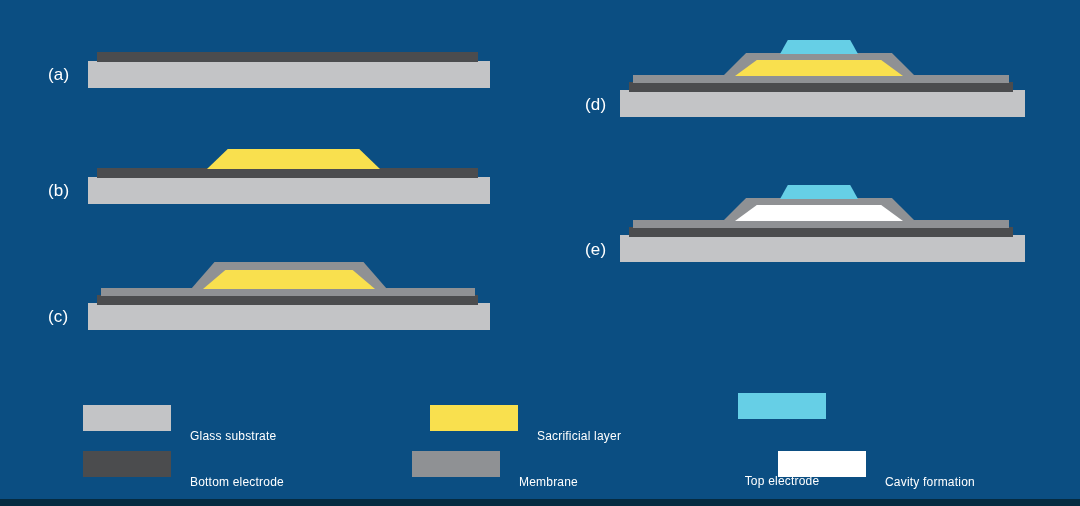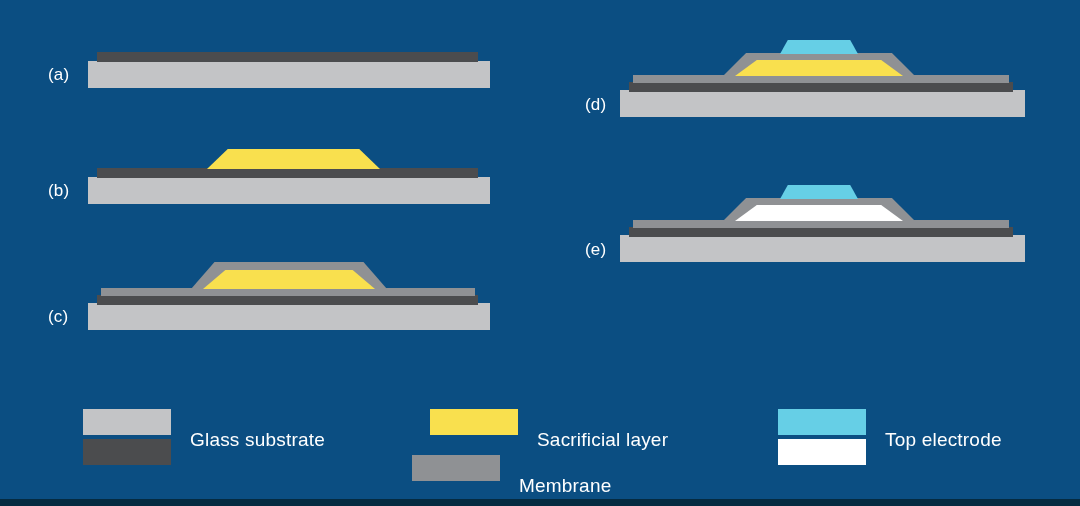--- a/index.html
+++ b/index.html
@@ -29,21 +29,21 @@
   .c-cav   { background: var(--cavity, #FFFFFF); }
   .legend-item {
     position: absolute;
     display: flex;
     align-items: center;
     gap: 19px;
   }
   .swatch { width: 88px; height: 26px; flex: 0 0 auto; }
   .legend-label {
     color: var(--text, #FFFFFF);
-    font-size: 19px;
+    font-size: 12px;
     letter-spacing: 0.2px;
     white-space: nowrap;
     margin-top: 36px;
   }
   .footer-bar {
     position: absolute;
     left: 0; bottom: 0;
     width: 100%; height: 7px;
     background: var(--footer, #052B41);
   }
@@ -97,30 +97,32 @@
 
   <div>
     <div class="legend-item" style="left:83px; top:393px;">
       <div class="swatch c-glass"></div>
       <div class="legend-label">Glass substrate</div>
     </div>
     <div class="legend-item" style="left:430px; top:393px;text-align:right;">
       <div class="swatch c-sac"></div>
       <div class="legend-label">Sacrificial layer</div>
     </div>
-    <div class="legend-item" style="left:778px; top:393px;">
+    <div class="legend-item" style="left:738px; top:393px;flex-direction:column;">
       <div class="swatch c-top"></div>
       <div class="legend-label">Top electrode</div>
     </div>
     <div class="legend-item" style="left:83px; top:439px;">
       <div class="swatch c-bel"></div>
+      <div class="legend-label">Bottom electrode</div>
     </div>
     <div class="legend-item" style="left:412px; top:439px;">
       <div class="swatch c-mem"></div>
       <div class="legend-label">Membrane</div>
     </div>
     <div class="legend-item" style="left:778px; top:439px;">
       <div class="swatch c-cav"></div>
+      <div class="legend-label">Cavity formation</div>
     </div>
   </div>
 
   <div class="footer-bar"></div>
 </div>
 
 </body></html>

